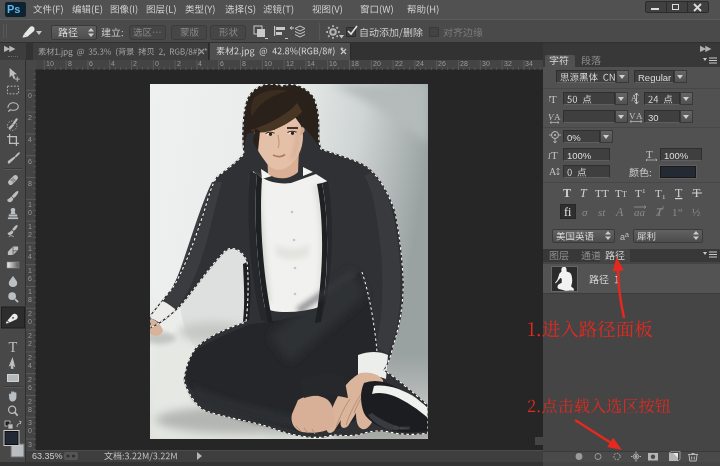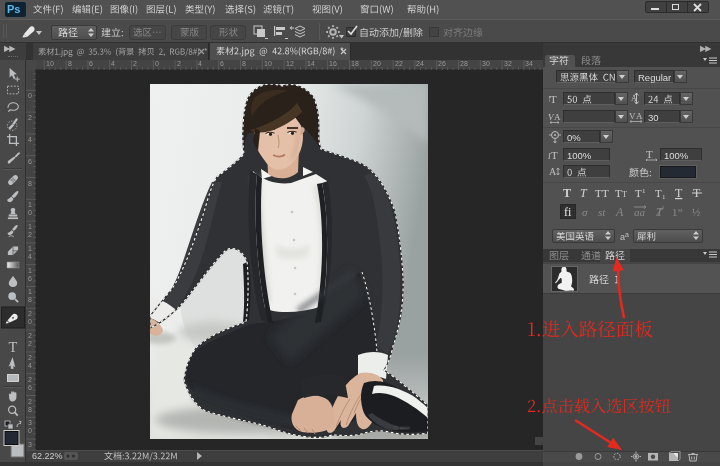--- a/index.html
+++ b/index.html
@@ -680,21 +680,21 @@
       <path d="M0,232 C6,225 14,214 22,205 C34,186 44,158 54,128 C58,114 62,100 67,93 C76,86 87,78 94,70 C92,56 92,28 98,14 C104,2 118,-3 132,2 C146,-3 159,6 164,14 C168,24 169,34 169,44 C169,52 168,58 171,65 C180,69 198,73 214,81 C228,90 238,108 245,128 C249,148 252,172 253,194 C254,216 250,242 243,262 C241,272 238,280 234,286 C240,290 248,296 256,303 C264,309 272,316 278,322 L278,349 C266,351 252,351 240,348 C230,346 222,347 214,349 C204,353 192,351 182,351 C174,354 162,354 152,352 C140,351 128,346 116,342 C98,337 74,333 56,327 C46,322 38,310 34,296 C36,282 40,272 46,264 C58,252 78,244 96,238 C98,222 99,198 97,177 C92,166 83,161 75,167 C60,182 44,206 30,222 C22,230 12,238 4,242 L0,244 Z" stroke="#ffffff" stroke-width="1.1" stroke-dasharray="2.6 2.6"></path>
     </g>
     <path d="M212,188 C220,212 225,244 227,268" fill="none" stroke="#222" stroke-width="1"></path>
     <path d="M212,188 C220,212 225,244 227,268" fill="none" stroke="#fff" stroke-width="1" stroke-dasharray="2.6 2.6"></path>
     <circle cx="246" cy="344" r="1.8" fill="none" stroke="#50524e" stroke-width="0.7" opacity="0.8"></circle>
     <rect x="250" y="342.5" width="10" height="3" rx="1" fill="#50524e" opacity="0.5"></rect>
   </svg>
 <div class="a" style="left:535px;top:437px;width:8px;height:8px;background:#454545"></div>
 <div class="a" style="left:26px;top:450px;width:517px;height:12px;background:#3e3e3e;border-top:1px solid #4c4c4c"></div>
 <div class="a" style="left:0;top:462px;width:720px;height:4px;background:#333333"></div>
-<div class="tx" style="left:32px;top:451px;font-size:9px;color:#cccccc">62.22%</div>
+<div class="tx" style="left:32px;top:451px;font-size:9px;color:#cccccc">63.35%</div>
 <div class="a" style="left:64px;top:452px;width:14px;height:8px;background:#555555;border-radius:2px"></div>
 <svg class="a" style="left:65px;top:453px" width="12" height="6">
     <circle cx="3" cy="3" r="1.6" fill="#2e2e2e"></circle>
     <circle cx="8.5" cy="3" r="1.6" fill="#2e2e2e"></circle>
   </svg>
 <svg style="position:absolute;left:104.0px;top:451.2px;overflow:visible" width="76" height="11">
     <g transform="translate(0,8.28) scale(0.0090,-0.0090)" fill="#c8c8c8">
       <path transform="translate(0,0)" d="M423 823C453 774 485 707 497 666L580 693C566 734 531 799 501 847ZM50 664V590H206C265 438 344 307 447 200C337 108 202 40 36 -7C51 -25 75 -60 83 -78C250 -24 389 48 502 146C615 46 751 -28 915 -73C928 -52 950 -20 967 -4C807 36 671 107 560 201C661 304 738 432 796 590H954V664ZM504 253C410 348 336 462 284 590H711C661 455 592 344 504 253Z"></path>
       <path transform="translate(1000,0)" d="M851 776C830 702 788 597 753 534L813 515C848 575 891 673 925 755ZM397 751C430 679 469 582 486 521L551 547C533 608 493 701 458 774ZM193 840V626H47V555H181C151 418 88 260 26 175C38 158 56 128 65 108C113 175 159 287 193 401V-79H264V424C295 374 332 312 347 279L393 337C375 365 291 482 264 516V555H390V626H264V840ZM369 63V-9H842V-71H916V471H694V837H621V471H392V398H842V269H404V201H842V63Z"></path>
       <path transform="translate(2000,0)" d="M139 390C175 390 205 418 205 460C205 501 175 530 139 530C102 530 73 501 73 460C73 418 102 390 139 390ZM139 -13C175 -13 205 15 205 56C205 98 175 126 139 126C102 126 73 98 73 56C73 15 102 -13 139 -13Z"></path>

